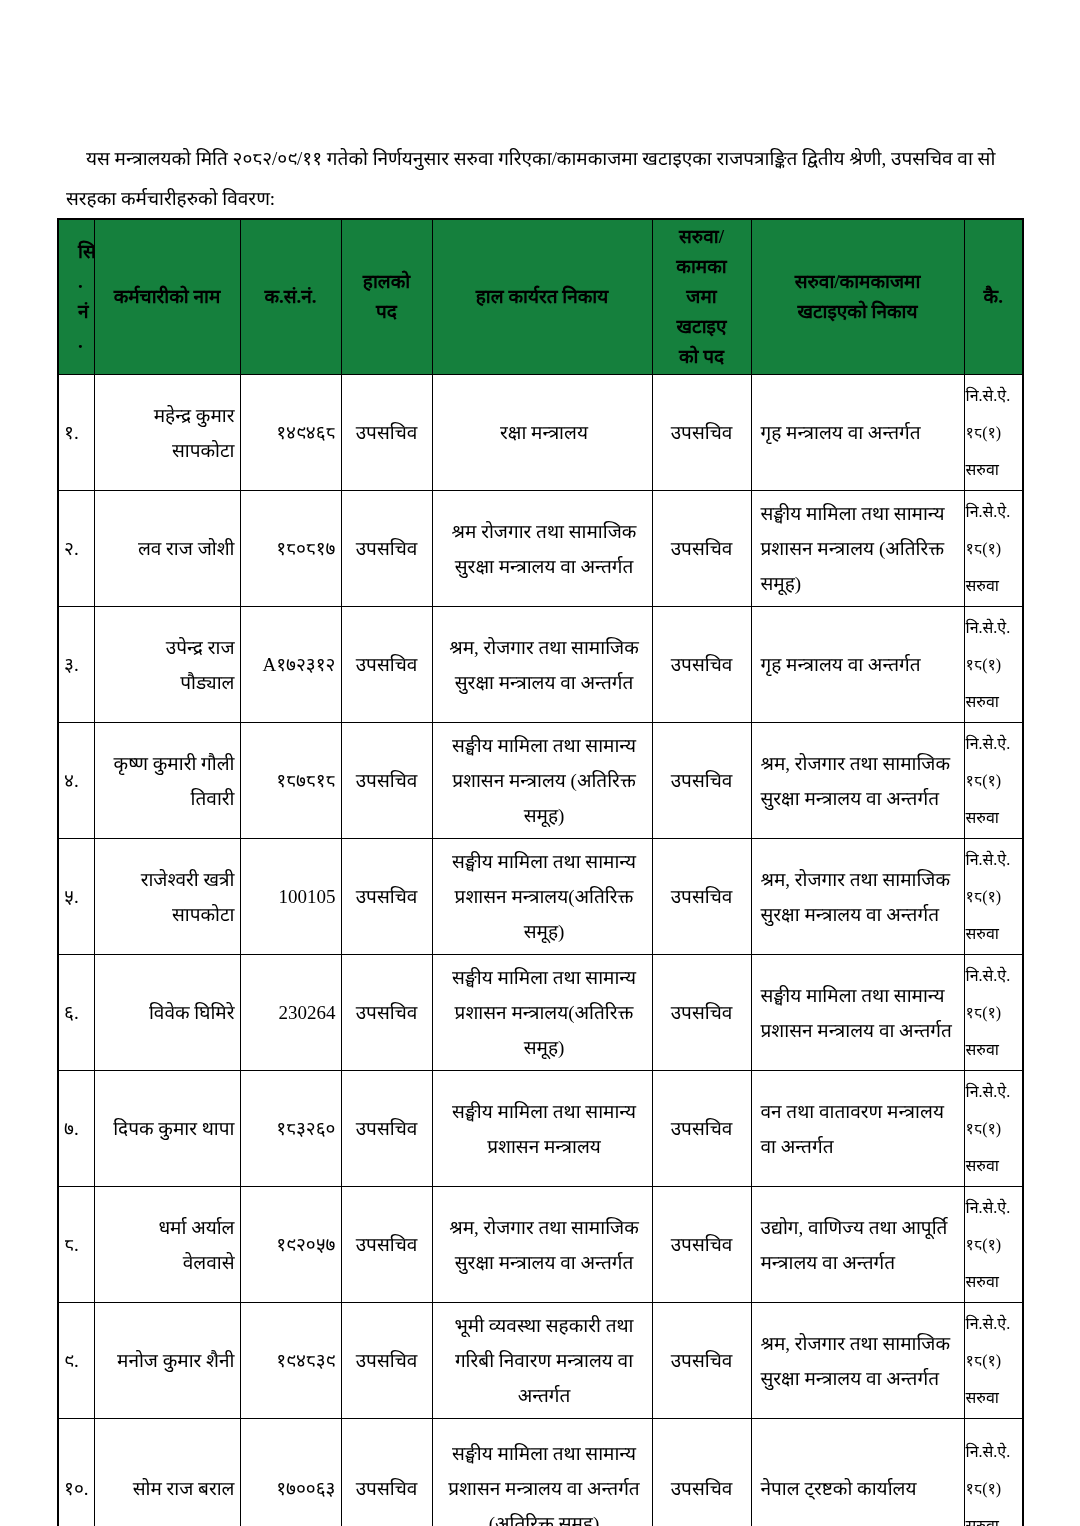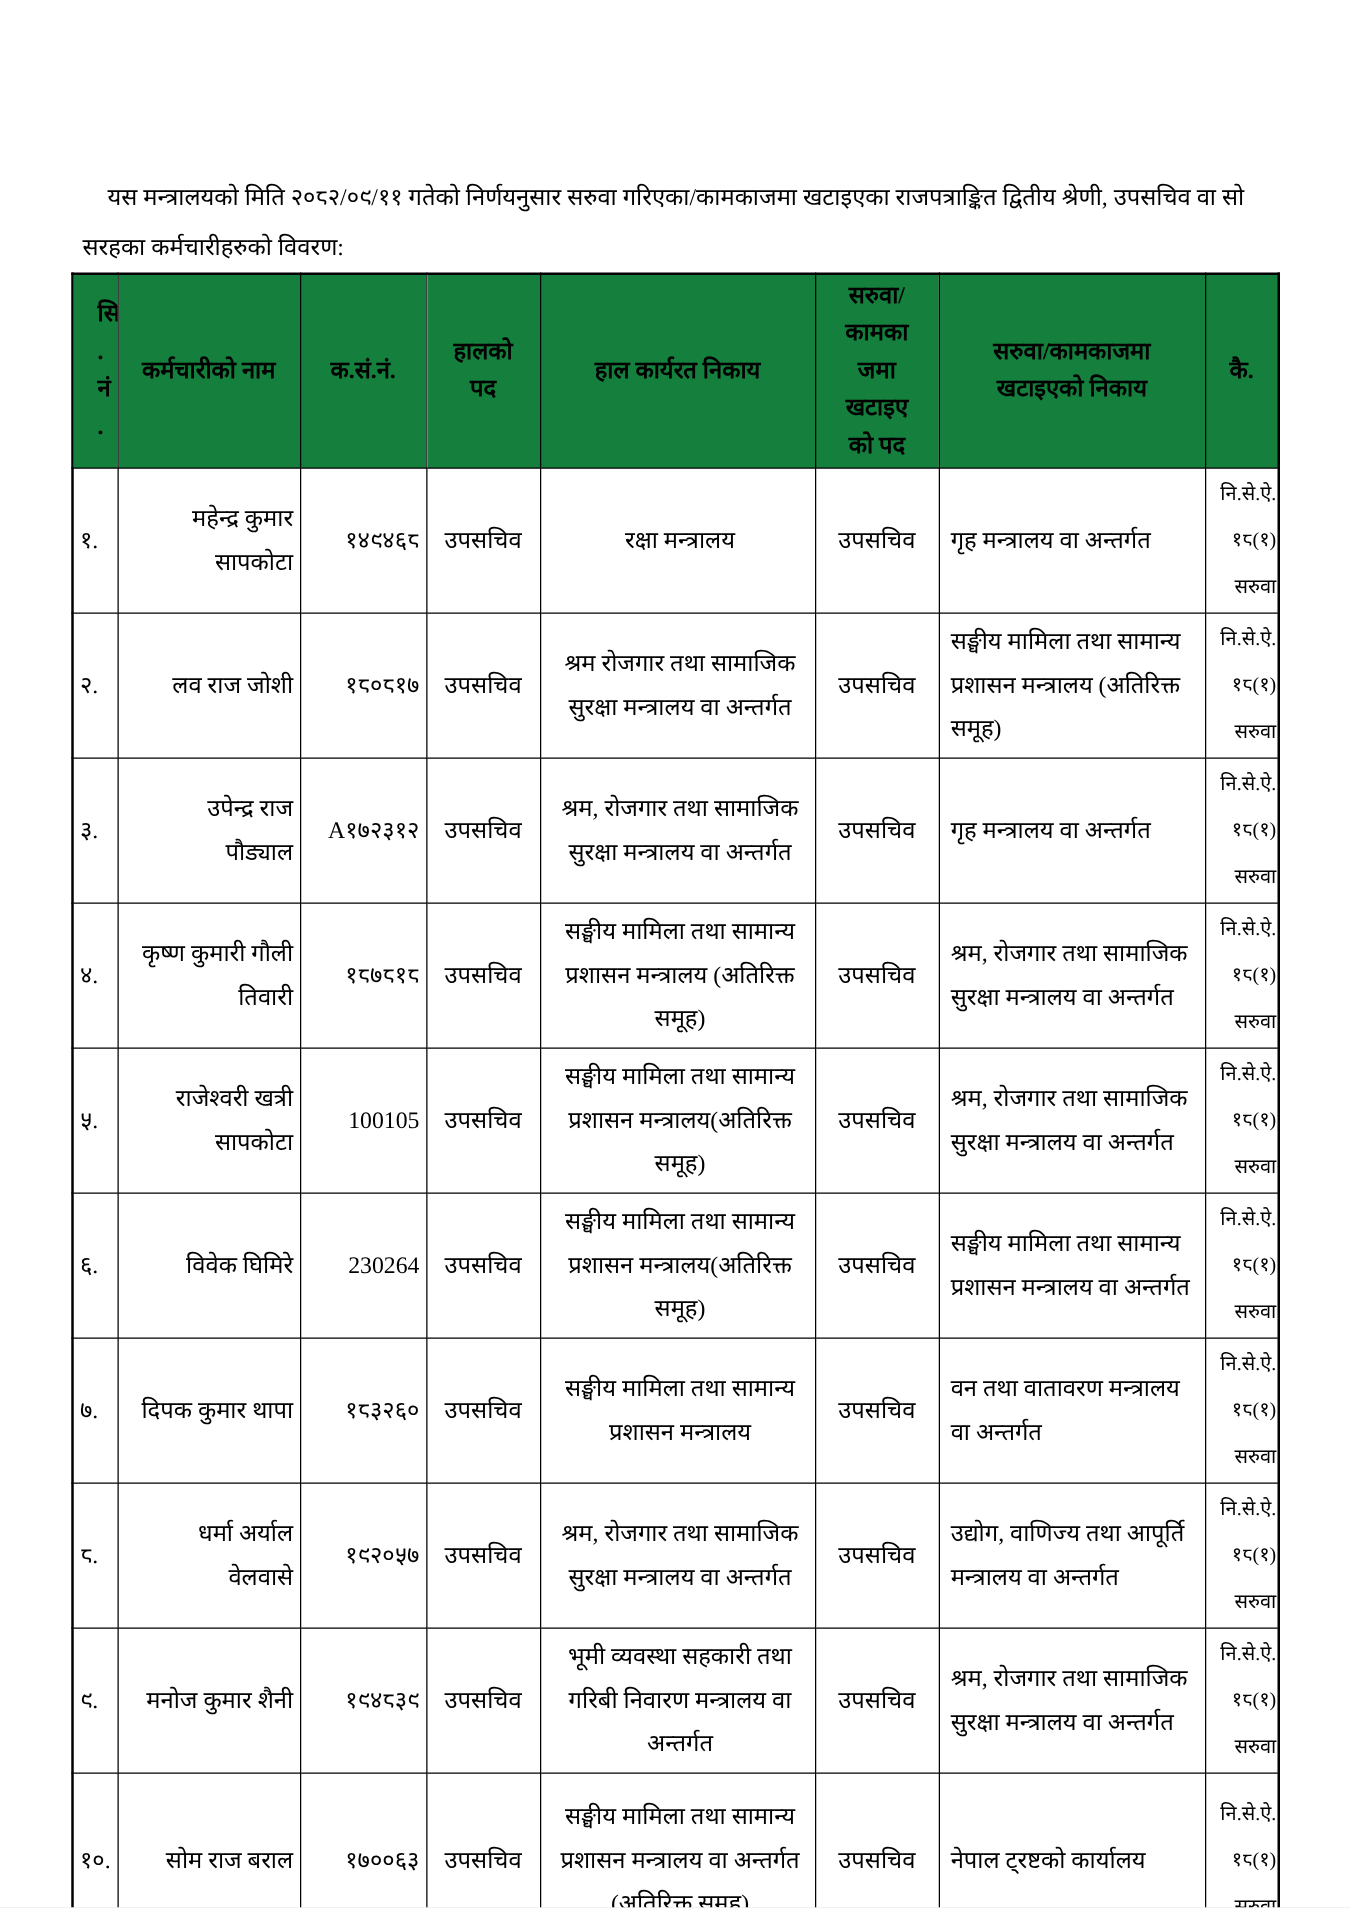--- a/index.html
+++ b/index.html
@@ -51,21 +51,21 @@
   .w-post{width:91px;} .w-office{width:220px;} .w-newpost{width:99px;}
   .w-newoffice{width:213px;} .w-remark{width:59px;}
   
   td.col-sn{ text-align:left; padding-left:5px; }
   td.col-name{ text-align:right; padding-left:13px; }
   td.col-emp_no{ text-align:right; }
   td.col-current_post{ text-align:center; }
   td.col-current_office{ text-align:center; padding-left:9px; }
   td.col-new_post{ text-align:center; }
   td.col-new_office{ text-align:left; padding-left:9px;margin-top:45px; }
-  td.col-remark{ text-align:right; font-size:16px; line-height:37px; padding:2px 1px; }
+  td.col-remark{ text-align:left; font-size:16px; line-height:37px; padding:2px 1px; }
   
   .doc-table tbody tr:nth-child(1){height:100px;}
   .doc-table tbody tr:nth-child(2){height:105px;}
   .doc-table tbody tr:nth-child(3){height:105px;}
   .doc-table tbody tr:nth-child(4){height:108px;}
   .doc-table tbody tr:nth-child(5){height:108px;}
   .doc-table tbody tr:nth-child(6){height:108px;}
   .doc-table tbody tr:nth-child(7){height:90px;}
   .doc-table tbody tr:nth-child(8){height:108px;}
   .doc-table tbody tr:nth-child(9){height:105px;}

